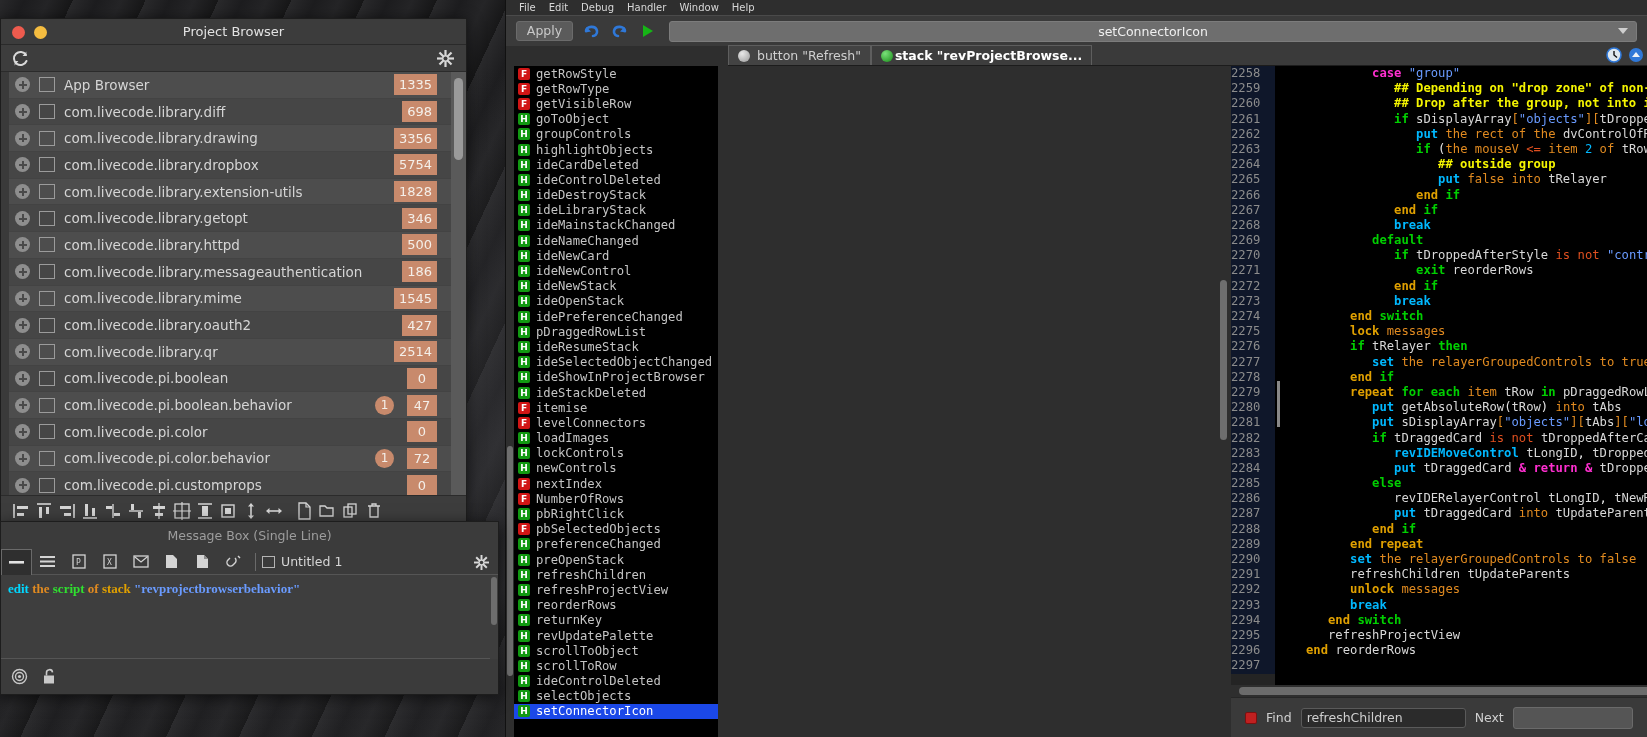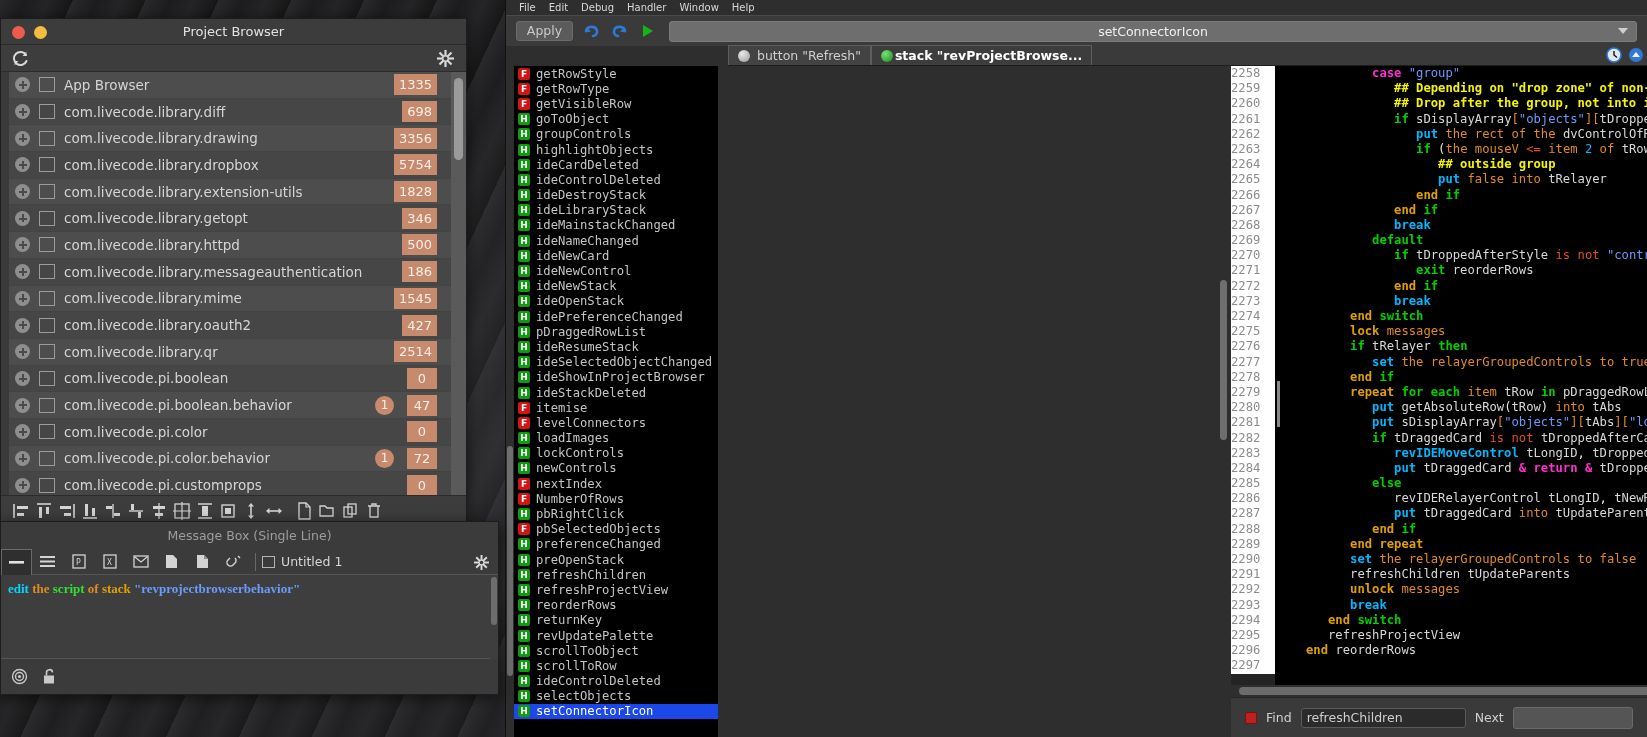--- a/index.html
+++ b/index.html
@@ -96,21 +96,21 @@
   }
   .codelines {
     position:absolute; left:0; top:0; right:0; bottom:0;
     font-family:"DejaVu Sans Mono", monospace;
     font-size:12.2px; line-height:15.2px;
     white-space:pre;
   }
   .cl { display:block; height:15.2px; position:relative; }
   .ln {
     display:inline-block; width:44px; text-align:right; padding-right:16px;
-    color:#8c8c8c; background:#ffffff;
+    color:#8c8c8c; background:#0f172a;
   }
   .code { padding-left:9px; }
   
   .foldmark { position:absolute; left:46px; width:3px; background:#888; }
 
   
   .kw   { color:#00d000; font-weight:bold; }  
   .kw2  { color:#00b8ff; font-weight:bold; }  
   .cmd  { color:#e0a000; font-weight:bold; }  
   .com  { color:#f5f500; font-weight:bold; }  

